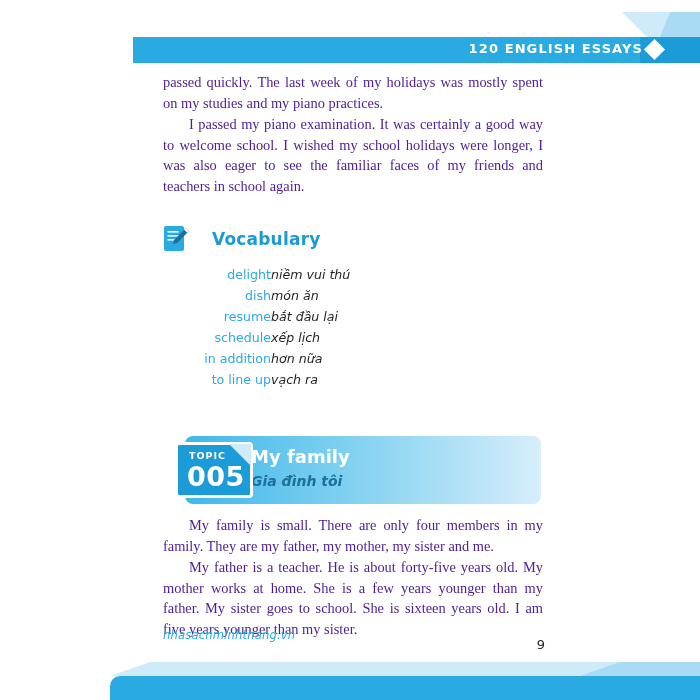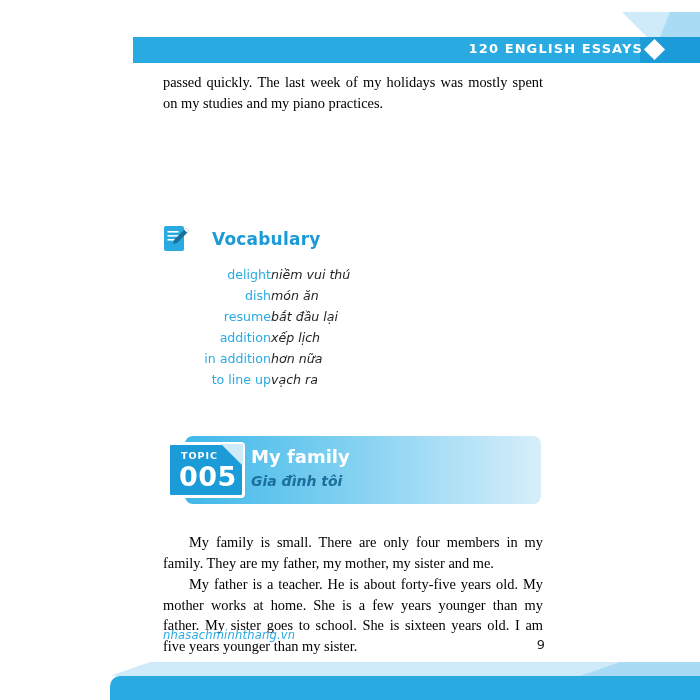--- a/index.html
+++ b/index.html
@@ -99,21 +99,21 @@
   .content {
     position: absolute;
     left: 163px;
     top: 72px;
     width: 380px;
   }
   p.para {
     margin: 0;
     font-size: 14.4px;
     line-height: 20.5px;
-    color: #000000;
+    color: #4c1d95;
     text-align: justify;
     text-justify: inter-word;
   }
   p.indent {
     text-indent: 26px;
   }
   p.gap {
     margin-top: 1px;
   }
 
@@ -180,21 +180,21 @@
     position: absolute;
     left: 22px;
     top: 0;
     width: 356px;
     height: 68px;
     border-radius: 8px;
     background: linear-gradient(to right, #3fb8ea 0%, #7fd0f0 45%, #d7eefb 100%);
   }
   .banner-box {
     position: absolute;
-    left: 4px;
+    left: 12px;
     top: 6px;
     width: 78px;
     height: 56px;
     background: #1b9bd8;
     border: 3px solid #ffffff;
     border-radius: 4px;
     box-sizing: border-box;
   }
   .banner-box-fold {
     position: absolute;
@@ -242,21 +242,21 @@
     font-weight: bold;
     font-style: italic;
     font-size: 14px;
     color: #1b6f9b;
   }
 
   
   .content2 {
     position: absolute;
     left: 163px;
-    top: 532px;
+    top: 515px;
     width: 380px;
   }
 
   
   .footer-site {
     position: absolute;
     left: 163px;
     top: 615px;
     font-family: "DejaVu Sans", sans-serif;
     font-style: italic;
@@ -311,20 +311,21 @@
     <div class="header-corner2"></div>
     <div class="header-bar"></div>
     <div class="header-bar-deep"></div>
     <div class="header-rule"></div>
     <div class="header-title">120 ENGLISH ESSAYS</div>
     <div class="header-diamond"></div>
   </div>
 
   <div class="content">
     <p class="para">passed quickly. The last week of my holidays was mostly spent on my studies and my piano practices.</p>
+    <p class="para indent gap">I passed my piano examination. It was certainly a good way to welcome school. I wished my school holidays were longer, I was also eager to see the familiar faces of my friends and teachers in school again.</p>
   </div>
 
   <div class="vocab-section">
     <div class="vocab-head">
       <span class="vocab-icon">
         <svg width="27" height="28" viewBox="0 0 27 28" xmlns="http://www.w3.org/2000/svg">
           <rect x="1" y="1" width="20" height="25" rx="2" fill="#29abe2"></rect>
           <rect x="4.5" y="6" width="11" height="1.6" fill="#ffffff"></rect>
           <rect x="4.5" y="10" width="11" height="1.6" fill="#ffffff"></rect>
           <rect x="4.5" y="14" width="8" height="1.6" fill="#ffffff"></rect>
@@ -343,21 +344,21 @@
         </tr>
         <tr>
           <td class="en">dish</td>
           <td class="vi">món ăn</td>
         </tr>
         <tr>
           <td class="en">resume</td>
           <td class="vi">bắt đầu lại</td>
         </tr>
         <tr>
-          <td class="en">addition</td>
+          <td class="en">schedule</td>
           <td class="vi">xếp lịch</td>
         </tr>
         <tr>
           <td class="en">in addition</td>
           <td class="vi">hơn nữa</td>
         </tr>
         <tr>
           <td class="en">to line up</td>
           <td class="vi">vạch ra</td>
         </tr>

